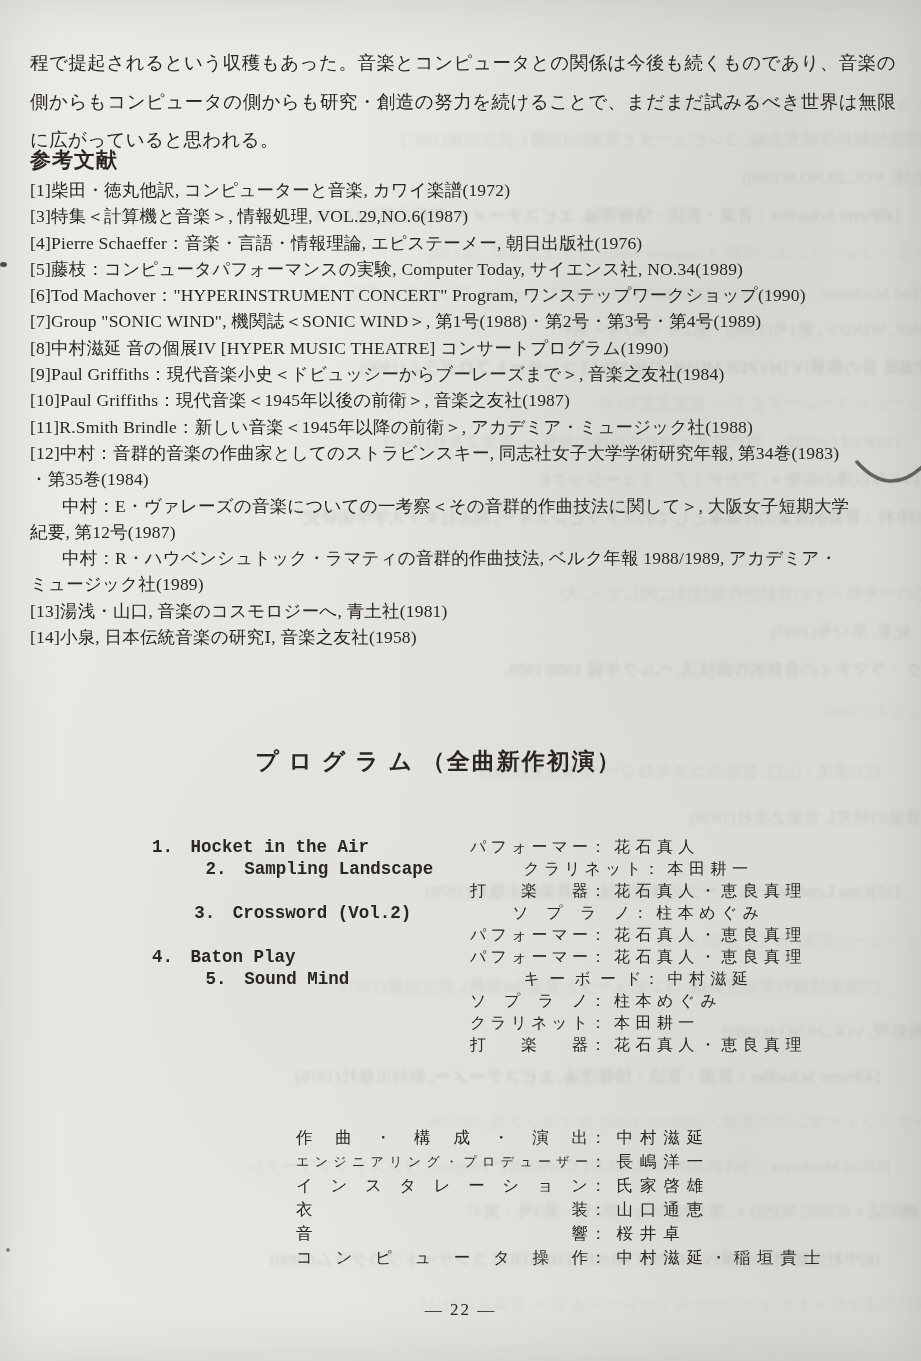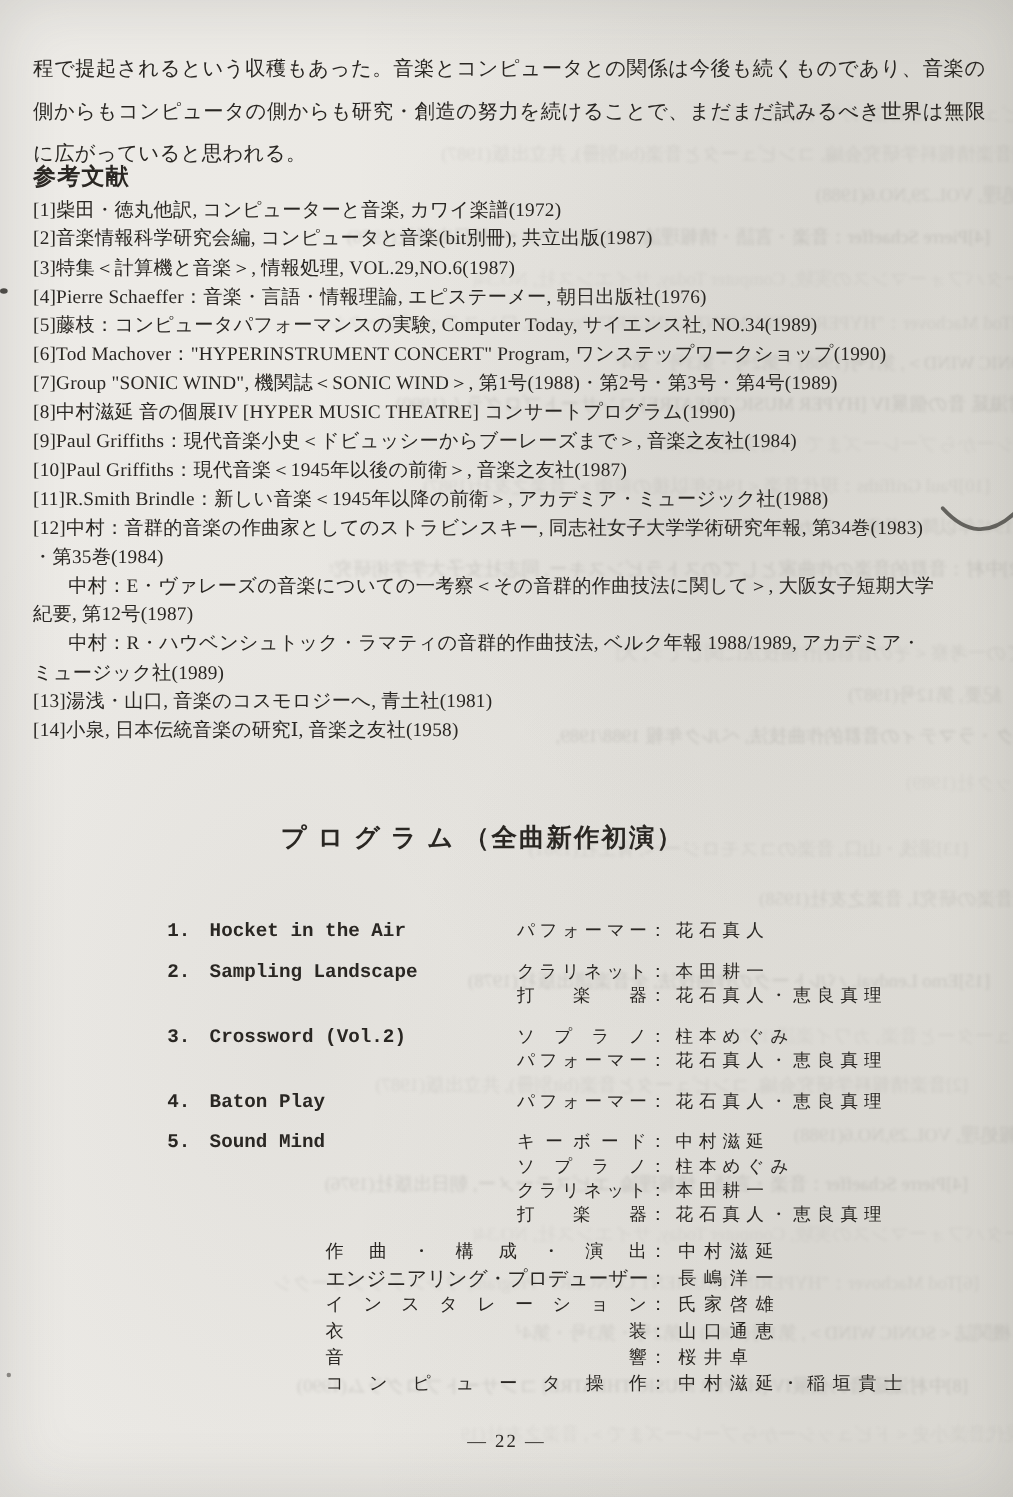--- a/index.html
+++ b/index.html
@@ -37,30 +37,30 @@
   .refs{left:30px;top:177px;width:886px;}
   .ref-line{height:26.3px;line-height:26.3px;font-size:17.5px;white-space:nowrap;letter-spacing:0.2px;}
   .ref-line.indent{padding-left:32px;}
   .prog-title{
     left:0;top:746px;width:100%;margin:0;
     text-align:center;padding-right:44px;box-sizing:border-box;
     font-size:23px;font-weight:bold;letter-spacing:2px;
   }
   .program{left:152px;top:836px;}
   .prog-row{display:flex;align-items:baseline;height:22px;line-height:22px;white-space:nowrap;}
-  .prog-row.gap{margin-top:15px;}
+  .prog-row.gap{justify-content:center;}
   .pt-cell{display:inline-block;width:318px;font-weight:bold;font-size:17.5px;font-family:Liberation Mono, monospace;}
   .p-num{margin-right:7px;}
   .p-role{display:inline-block;width:118px;font-size:16px;text-align:justify;text-align-last:justify;}
   .p-colon{font-size:16px;margin:0 8px 0 2px;}
   .p-names{font-size:16px;letter-spacing:0.34em;}
   .credits{left:296px;top:1126px;}
   .credit-row{display:flex;align-items:flex-end;height:24px;line-height:24px;white-space:nowrap;}
   .c-label{display:inline-block;width:292px;font-size:16.5px;text-align:justify;text-align-last:justify;}
-  .c-label.small{font-size:18px;}
+  .c-label.small{font-size:13px;}
   .c-colon{margin:0 10px 0 2px;font-size:16.5px;}
   .c-names{font-size:16.5px;letter-spacing:0.42em;}
   .page-num{left:0;top:1300px;width:100%;text-align:center;font-size:17px;letter-spacing:2px;}
   .crescent{right:-4px;top:450px;}
   .speck{background:#4c4a46;border-radius:50%;}
   .speck.s1{left:0;top:262px;width:7px;height:5px;}
   .speck.s2{left:6px;top:1248px;width:4px;height:4px;opacity:.6;}
 </style>
 </head>
 <body>
@@ -100,21 +100,20 @@
     </div>
 
   <p class="opening">程で提起されるという収穫もあった。音楽とコンピュータとの関係は今後も続くものであり、音楽の側からもコンピュータの側からも研究・創造の努力を続けることで、まだまだ試みるべき世界は無限に広がっていると思われる。</p>
 
   <h3 class="ref-head">参考文献</h3>
 
   <div class="refs">
 
       <div class="ref-line">[1]柴田・徳丸他訳, コンピューターと音楽, カワイ楽譜(1972)</div>
 
-      <div class="ref-line">[2]音楽情報科学研究会編, コンピュータと音楽(bit別冊), 共立出版(1987)</div>
 
       <div class="ref-line">[3]特集＜計算機と音楽＞, 情報処理, VOL.29,NO.6(1987)</div>
 
       <div class="ref-line">[4]Pierre Schaeffer：音楽・言語・情報理論, エピステーメー, 朝日出版社(1976)</div>
 
       <div class="ref-line">[5]藤枝：コンピュータパフォーマンスの実験, Computer Today, サイエンス社, NO.34(1989)</div>
 
       <div class="ref-line">[6]Tod Machover："HYPERINSTRUMENT CONCERT" Program, ワンステップワークショップ(1990)</div>
 
       <div class="ref-line">[7]Group "SONIC WIND", 機関誌＜SONIC WIND＞, 第1号(1988)・第2号・第3号・第4号(1989)</div>

